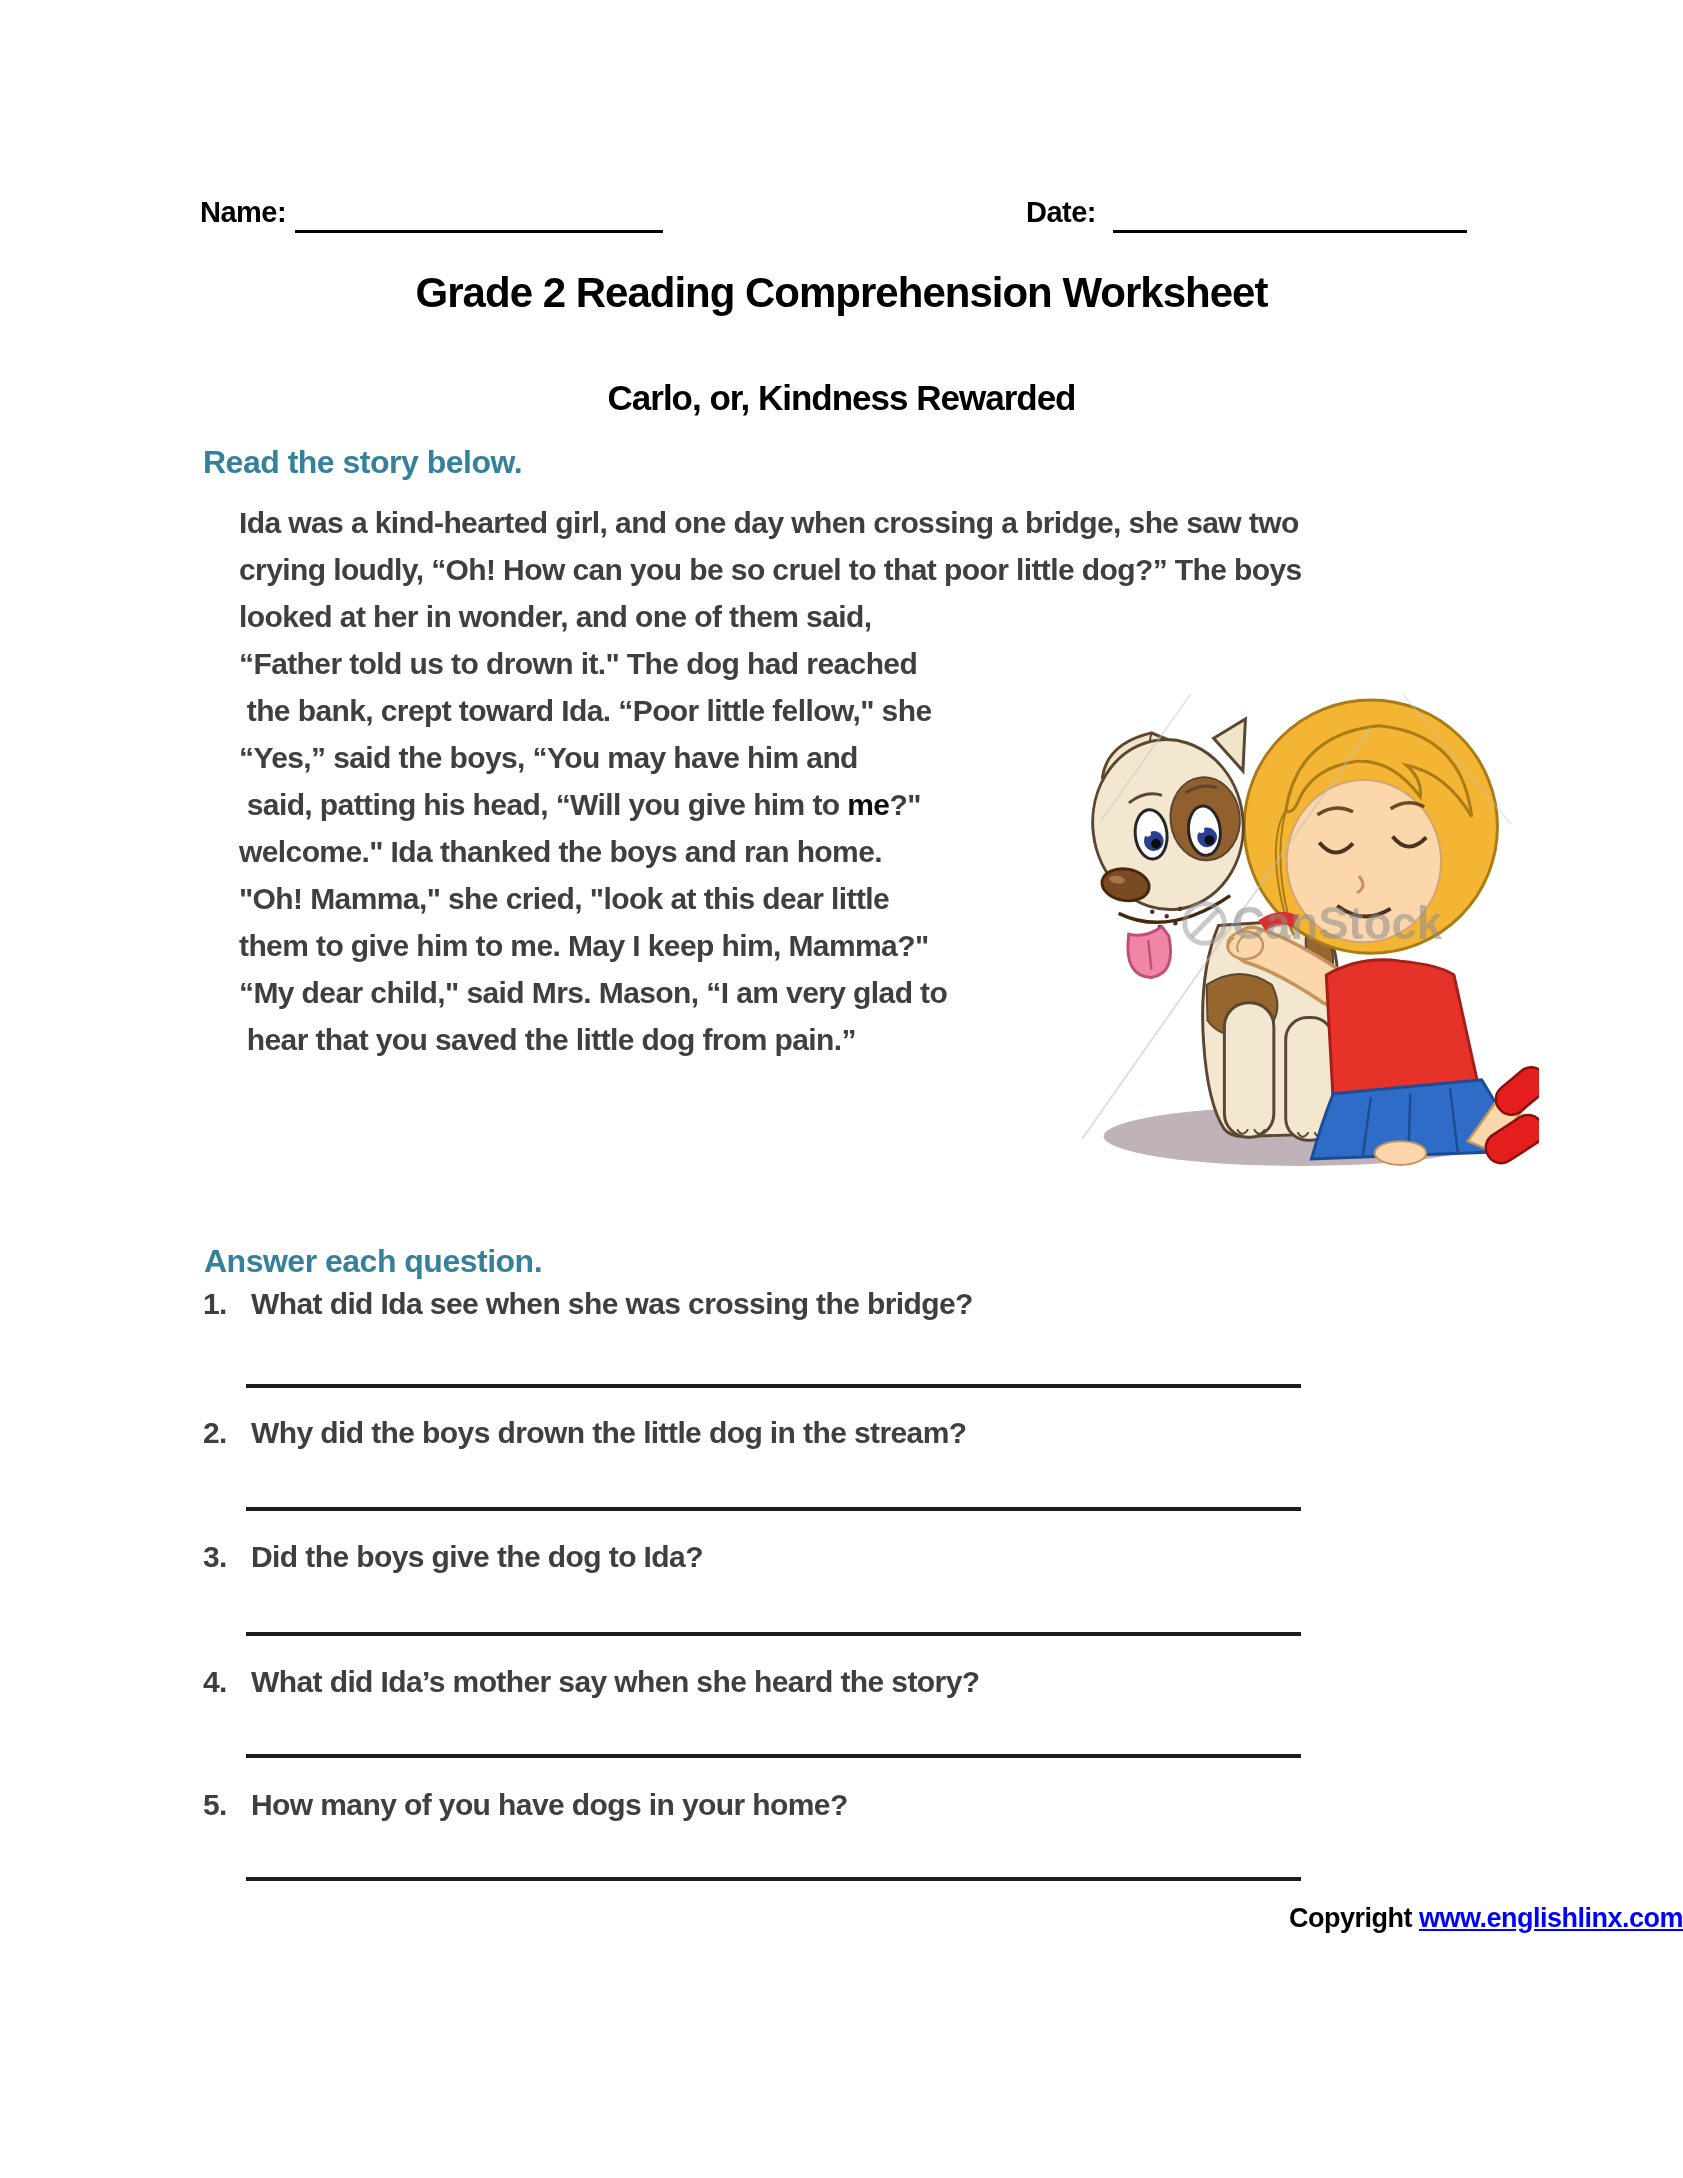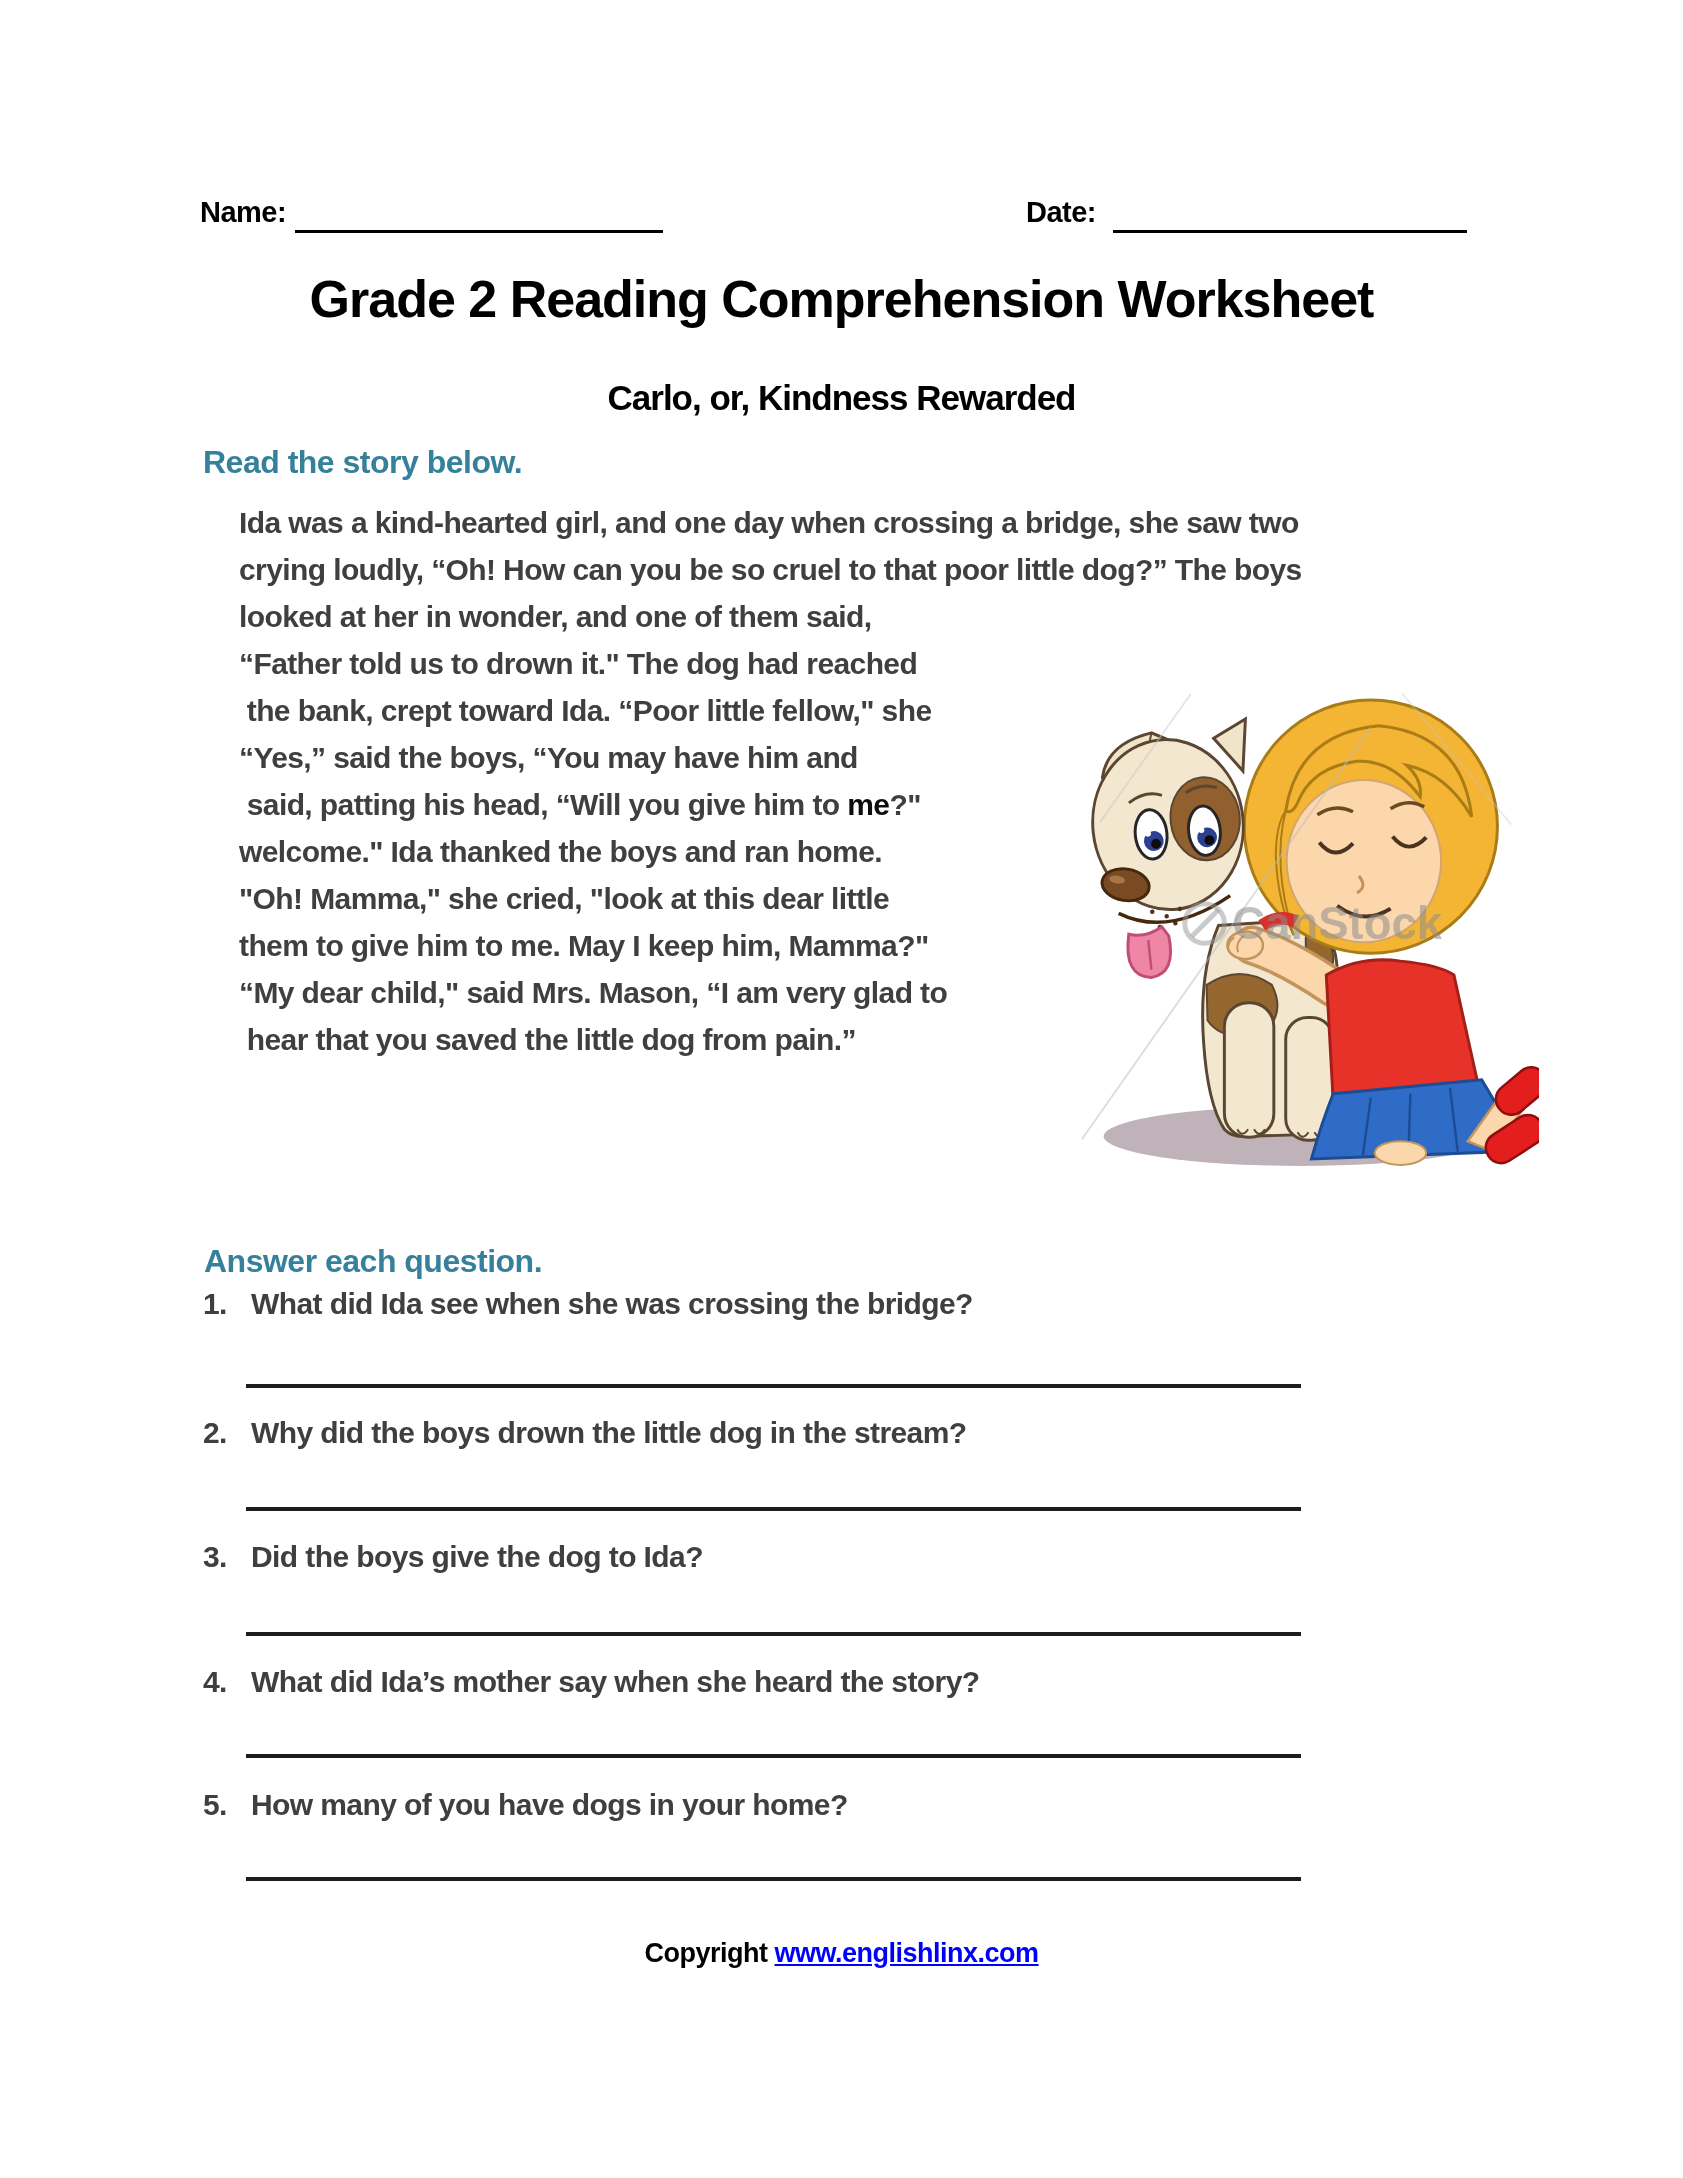--- a/index.html
+++ b/index.html
@@ -8,36 +8,36 @@
     font-family:"Liberation Sans", sans-serif;font-weight:bold;
     -webkit-font-smoothing:antialiased;
   }
   .abs{position:absolute;}
   .black{color:#000000;}
   .teal{color:#35809B;}
   .name-label{left:200px;top:196px;font-size:29px;letter-spacing:-0.5px;}
   .name-line{left:295px;top:198px;width:368px;height:32px;border-bottom:3px solid #000;}
   .date-label{left:1026px;top:196px;font-size:29px;letter-spacing:-0.5px;}
   .date-line{left:1113px;top:198px;width:354px;height:32px;border-bottom:3px solid #000;}
-  .page-title{left:0;top:269px;width:100%;text-align:center;font-size:52px;letter-spacing:-1px;}
+  .page-title{left:0;top:269px;width:100%;text-align:center;font-size:42px;letter-spacing:-1px;}
   .story-title{left:0;top:378px;width:100%;text-align:center;font-size:35px;letter-spacing:-1px;}
   .instruction{font-size:32px;letter-spacing:-0.5px;text-align:right;}
   .read-instruction{left:203px;top:444px;}
   .answer-instruction{left:204px;top:1243px;}
   .story{left:198px;top:499px;width:1297px;margin-left:41px;}
   .story-line{
     font-size:30px;line-height:47px;height:47px;letter-spacing:-0.6px;
     color:#3f3f3f;white-space:pre;
   }
   .me-bold{color:#0d0d0d;}
   .illus{left:1074px;top:676px;width:465px;height:500px;}
   .q-row{left:203px;display:flex;font-size:30px;letter-spacing:-0.6px;color:#3f3f3f;}
   .q-num{width:48px;flex:0 0 48px;}
   .answer-line{left:246px;width:1055px;height:0;border-top:4px solid #1d1d1d;}
-  .copyright{left:0;top:1903px;width:100%;text-align:center;font-size:27px;letter-spacing:-0.5px;color:#000;margin-top:35px;}
+  .copyright{left:0;top:1903px;width:100%;text-align:right;font-size:27px;letter-spacing:-0.5px;color:#000;}
   .copyright .link{color:#0000FF;text-decoration:underline;cursor:pointer;}
   svg text{font-family:"Liberation Sans", sans-serif;}
 </style>
 </head>
 <body>
 
 <div class="abs name-label black">Name:</div>
 <div class="abs name-line"></div>
 <div class="abs date-label black">Date:</div>
 <div class="abs date-line"></div>

